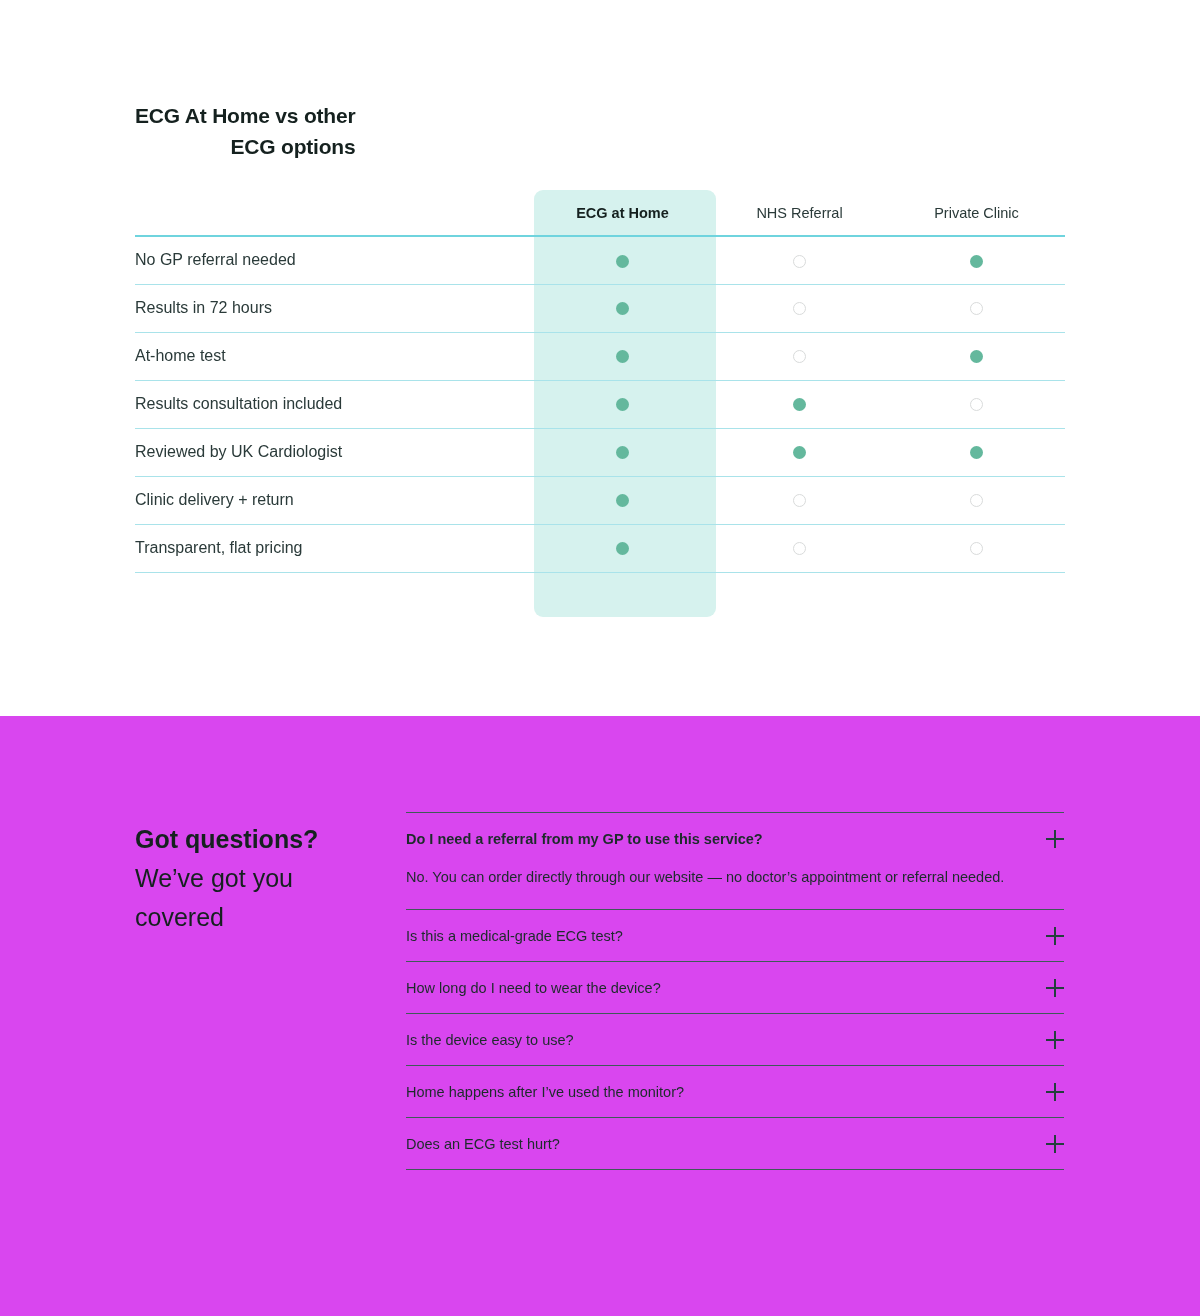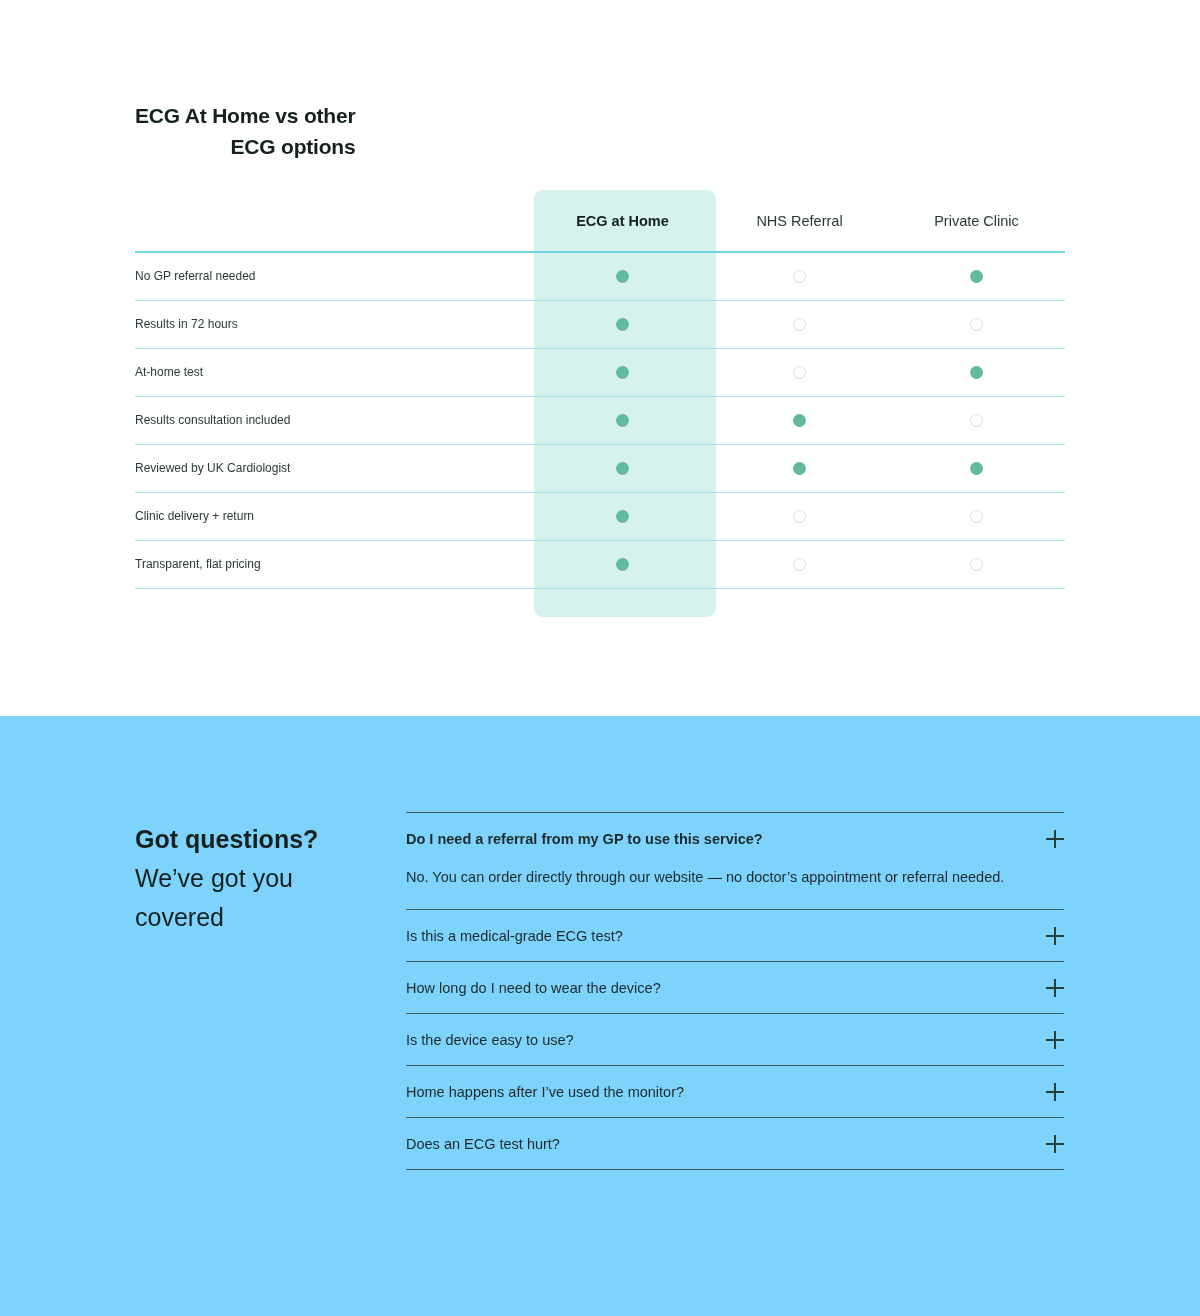--- a/index.html
+++ b/index.html
@@ -56,42 +56,42 @@
   .cmp-table {
     width: 930px;
     border-collapse: collapse;
     table-layout: fixed;
   }
 
   .cmp-table col.c-feature { width: 399px; }
   .cmp-table col.c-col     { width: 177px; }
 
   .cmp-table thead th {
-    height: 62px;
+    height: 46px;
     vertical-align: middle;
     font-size: 14.5px;
     font-weight: normal;
     color: #2a3a39;
     text-align: center;
     border-bottom: 2px solid #6fd4de;
     padding: 0;
   }
   .cmp-table thead th.feature-head {
     border-bottom: 2px solid #6fd4de;
   }
   .cmp-table thead th.hl {
     font-weight: bold;
     color: #15211f;
   }
 
   .cmp-table tbody td {
     height: 48px;
     padding: 0;
     border-bottom: 1.6px solid #a9e3ea;
-    font-size: 12px;
+    font-size: 16px;
     color: #2a3a39;
     vertical-align: middle;
   }
   .cmp-table tbody td.feature-cell {
     text-align: left;
     padding-left: 0px;
     white-space: nowrap;
   }
   .cmp-table tbody td.mark-cell { text-align: center; }
 
@@ -110,21 +110,21 @@
     border: 1.4px solid #d9dbdb;
     width: 13px;
     height: 13px;
   }
 
   
   .faq-section {
     position: relative;
     width: 1200px;
     height: 600px;
-    background: #7dd3fc;
+    background: #d946ef;
   }
 
   .faq-heading {
     position: absolute;
     left: 135px;
     top: 104px;
     width: 250px;
     font-size: 25px;
     line-height: 39px;
     color: #15211f;

